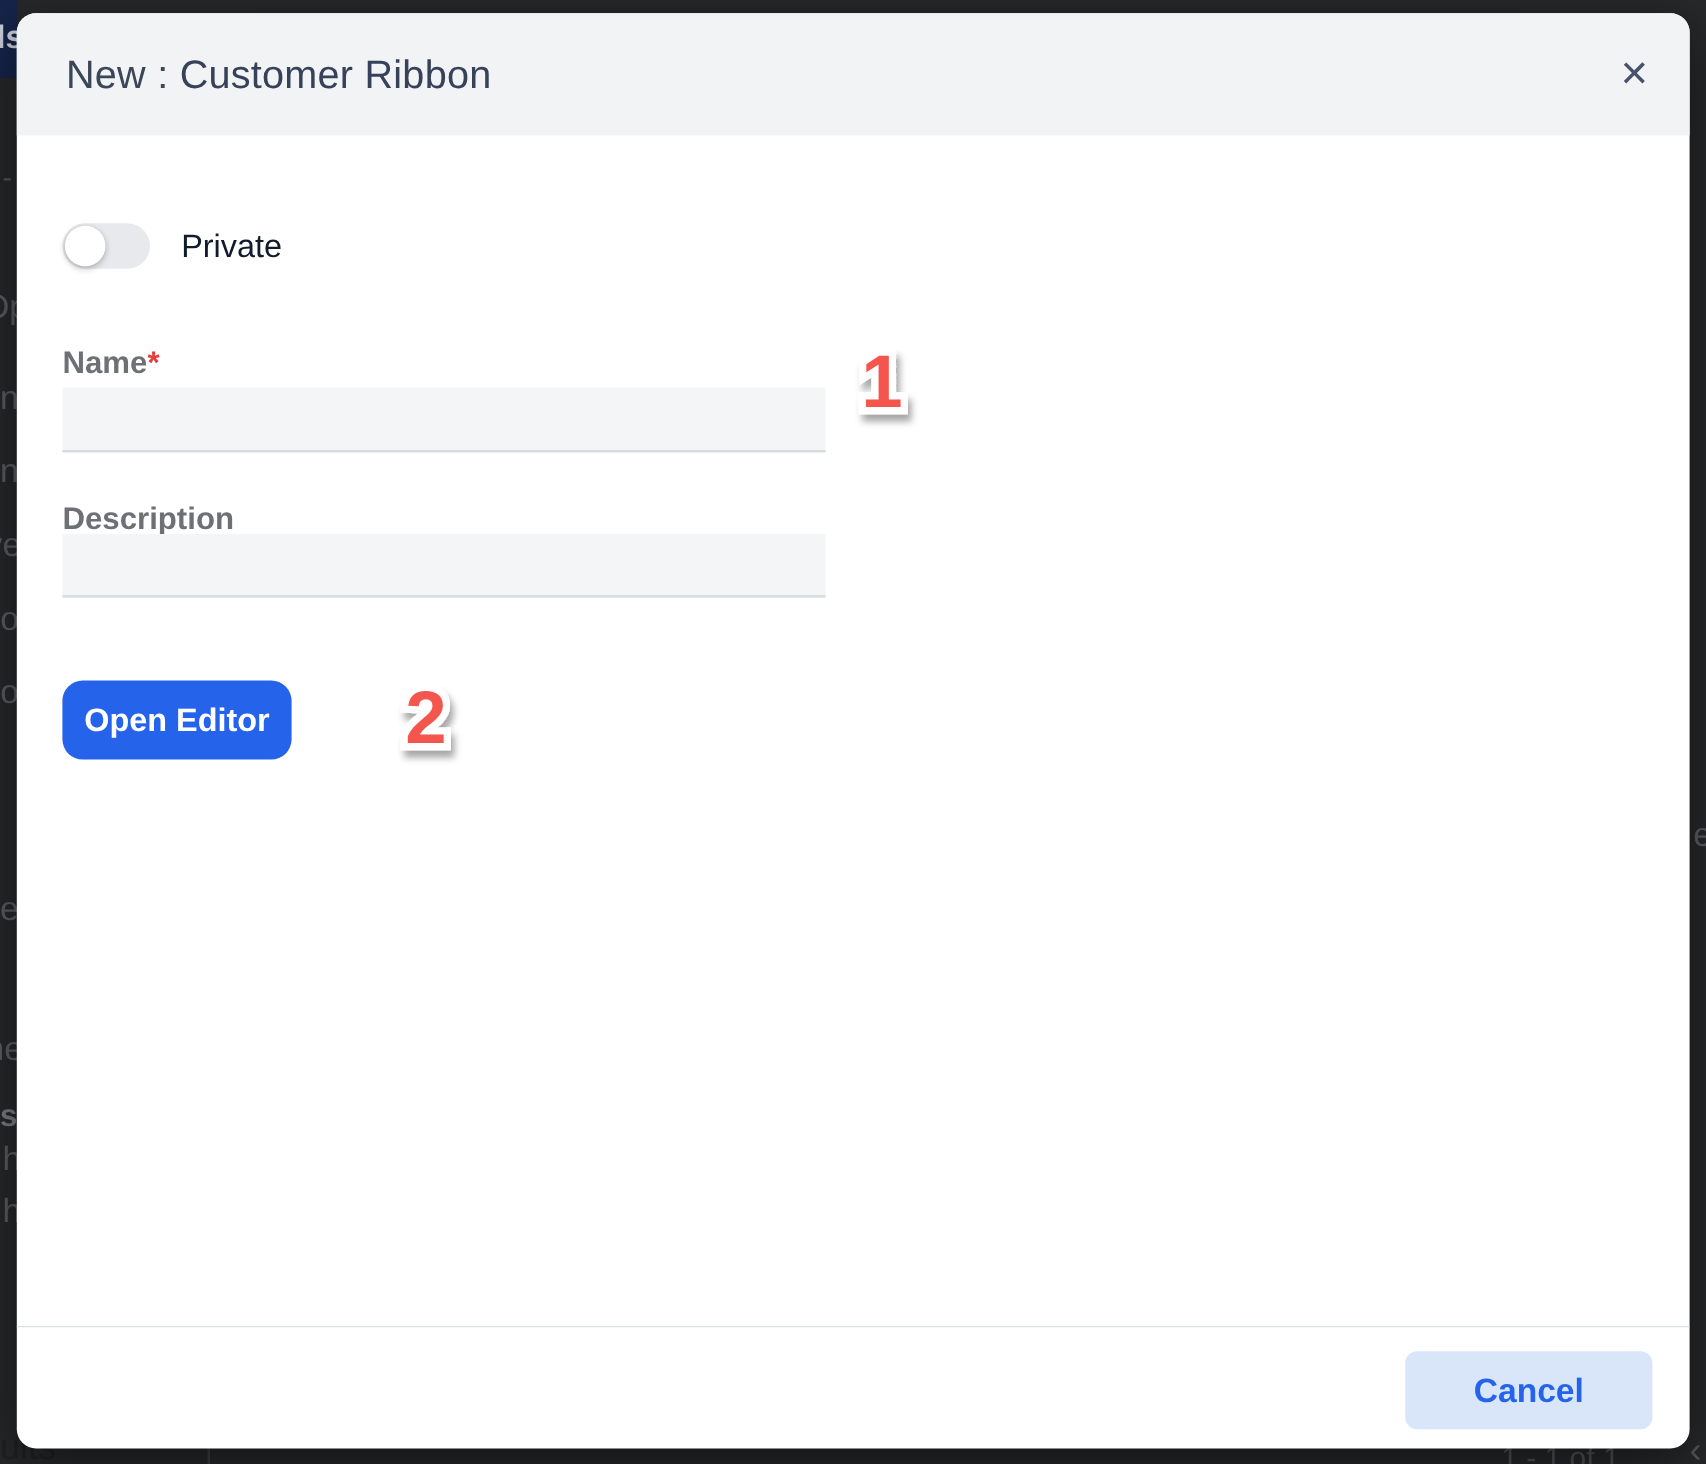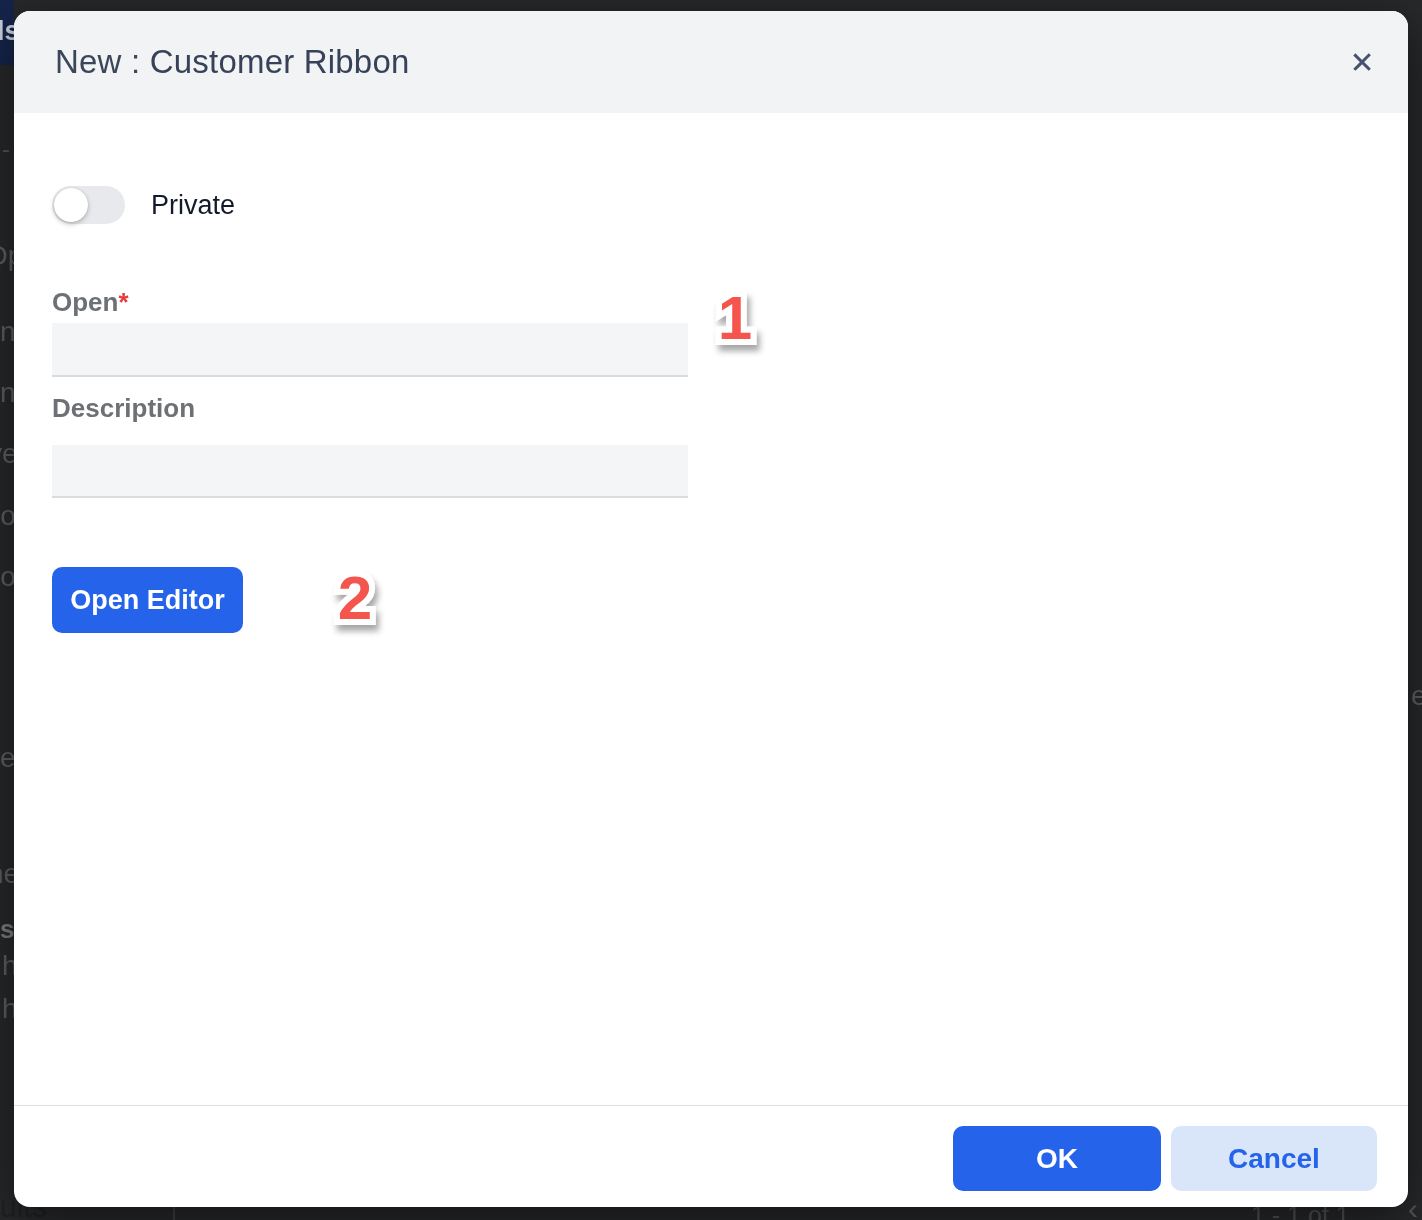--- a/index.html
+++ b/index.html
@@ -100,34 +100,35 @@
     border: none;
     border-bottom: 2px solid #d9dcdf;
     font-size: 24px; color: #202938;
     padding: 0 12px;
     outline: none;
     font-family: "Liberation Sans", "DejaVu Sans", sans-serif;
   }
   #name-input { top: 312px; height: 54px; }
   #desc-input { top: 434px; height: 53px; }
   #name-label { top: 276px; }
-  #desc-label { top: 382px; }
+  #desc-label { top: 406px; }
 
   .btn {
     border: none; cursor: pointer;
     font-family: "Liberation Sans", "DejaVu Sans", sans-serif;
     font-weight: 700;
     border-radius: 10px;
     display: flex; align-items: center; justify-content: center;
   }
   .open-editor-btn {
     position: absolute; left: 38px; top: 556px;
     width: 191px; height: 66px;
     background: #2563eb; color: #ffffff;
     font-size: 27px;
+    border-radius: 17px;
   }
 
   
   .badge { position: absolute; z-index: 8; pointer-events: none; }
   #badge-1 { left: 676px; top: 260px; }
   #badge-2 { left: 296px; top: 540px; }
   .badge svg { overflow: visible; }
   .badge text {
     font-family: "Liberation Sans", "DejaVu Sans", sans-serif;
     font-weight: 700; font-size: 62px;
@@ -191,31 +192,30 @@
     </div>
 
     <div class="toggle-row">
       <div class="toggle">
         <div class="knob"></div>
       </div>
       <span class="toggle-label">Private</span>
     </div>
 
     <div class="field-label" id="name-label">
-      <span>Open</span><span class="req">*</span>
+      <span>Name</span><span class="req">*</span>
     </div>
     <input class="text-input" id="name-input" type="text" placeholder="" value="" style="">
 
     <div class="field-label" id="desc-label">Description</div>
     <input class="text-input" id="desc-input" type="text" placeholder="" style="">
 
     <button class="btn open-editor-btn">Open Editor</button>
 
     <div class="footer-divider"></div>
-    <button class="btn ok-btn">OK</button>
     <button class="btn cancel-btn">Cancel</button>
 
     <div class="badge" id="badge-1">
       <svg width="86" height="92" viewBox="0 0 86 92">
         <g filter="url(#shadow1)">
           <text x="45" y="68" text-anchor="middle">1</text>
         </g>
         <defs>
           <filter id="shadow1" x="-40%" y="-40%" width="200%" height="200%">
             <feDropShadow dx="3" dy="6" stdDeviation="3" flood-color="#000000" flood-opacity="0.35"></feDropShadow>

